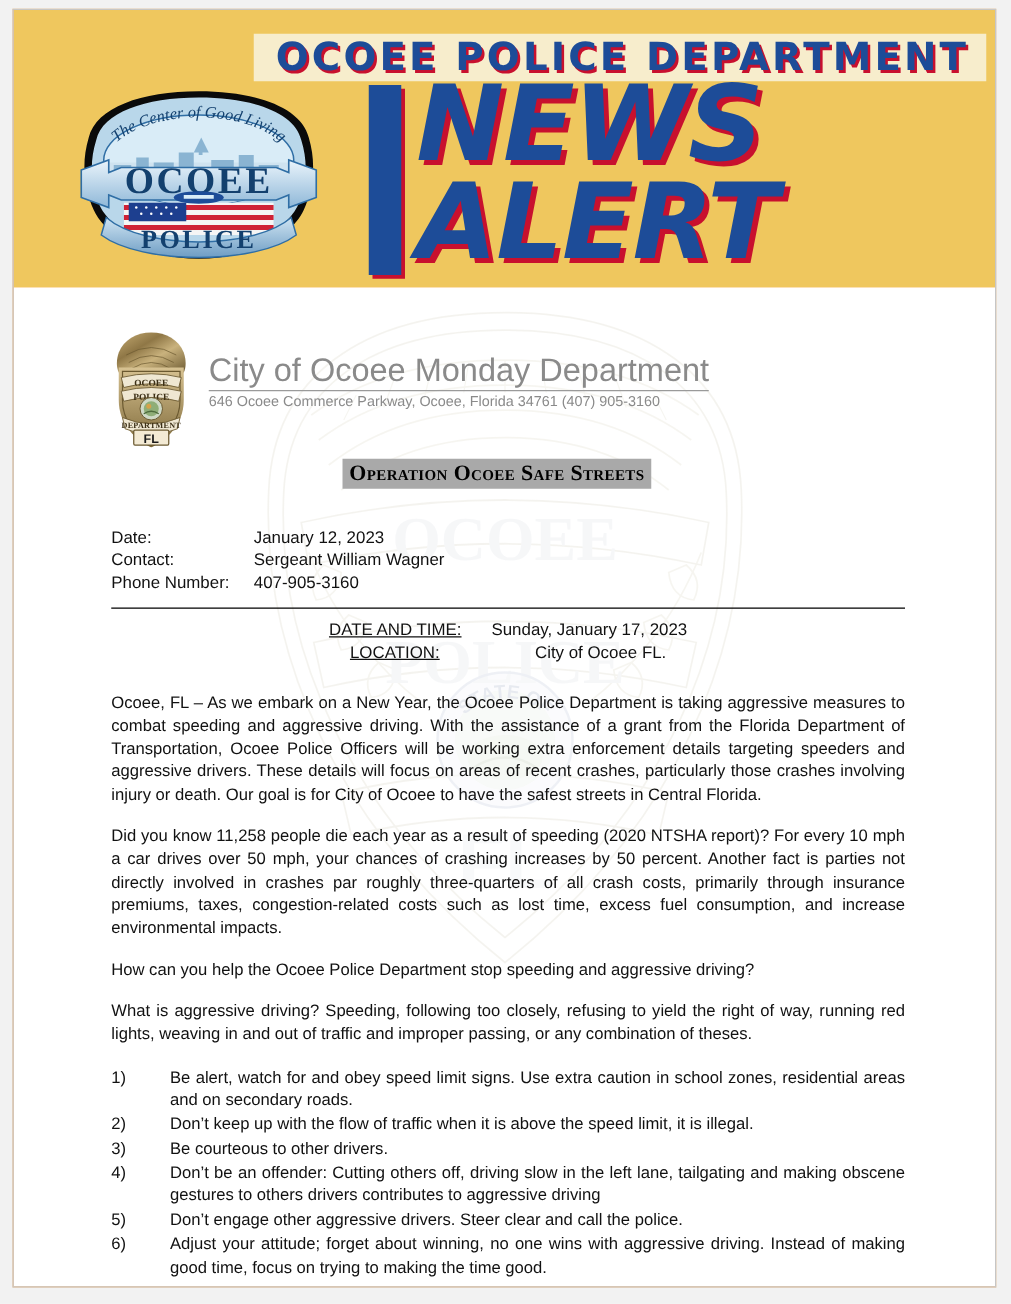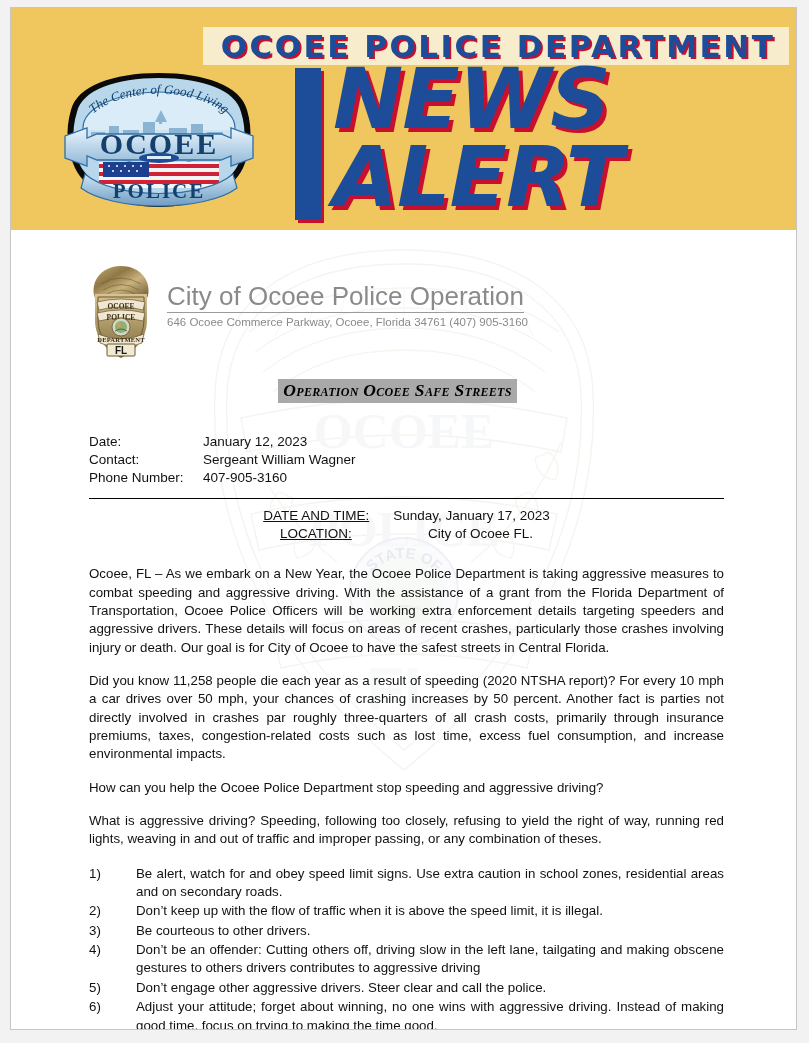--- a/index.html
+++ b/index.html
@@ -150,21 +150,21 @@
   }
 
   .lh-addr {
     font-family: "Liberation Sans", sans-serif;
     font-size: 11.5px;
     color: #8a8a8a;
     margin-top: 3px;
     white-space: nowrap;
   }
 
-  .optitle-wrap { text-align: center; margin-top: 21px; padding-right: 18px; font-style: italic; }
+  .optitle-wrap { text-align: center; margin-top: 9px; padding-right: 18px; }
   .optitle {
     display: inline-block;
     background: #a9a9a9;
     color: #000;
     font-family: "Liberation Serif", serif;
     font-weight: bold;
     font-size: 17.5px;
     font-variant: small-caps;
     letter-spacing: 0.3px;
     padding: 1px 5px 2px 5px;
@@ -394,21 +394,21 @@
               <path d="M26 67 q6 -4 12 0" fill="none" stroke="#4d6b3c" stroke-width="1"></path>
 
               <path d="M9 70 q23 10 46 0 l-2 9 q-21 9 -42 0 z" fill="#efe7d2" stroke="#6b5930" stroke-width="0.7"></path>
               <text x="32" y="78" text-anchor="middle" font-family="Liberation Serif, serif" font-size="6.5" font-weight="bold" fill="#3b2f16" letter-spacing="0.2">DEPARTMENT</text>
 
               <rect x="18" y="80" width="28" height="12" fill="#f3ead4" stroke="#6b5930" stroke-width="1" rx="1"></rect>
               <text x="32" y="90" text-anchor="middle" font-family="Liberation Sans, sans-serif" font-size="10" font-weight="bold" fill="#1b1b1b">FL</text>
             </svg>
           </div>
           <div class="lh-text">
-            <div class="lh-title">City of Ocoee Police Operation</div>
+            <div class="lh-title">City of Ocoee Monday Department</div>
             <div class="lh-addr">646 Ocoee Commerce Parkway, Ocoee, Florida 34761 (407) 905-3160</div>
           </div>
         </div>
 
         <div class="optitle-wrap">
           <span class="optitle">Operation Ocoee Safe Streets</span>
         </div>
 
         <div class="meta">
           <div class="meta-row">

